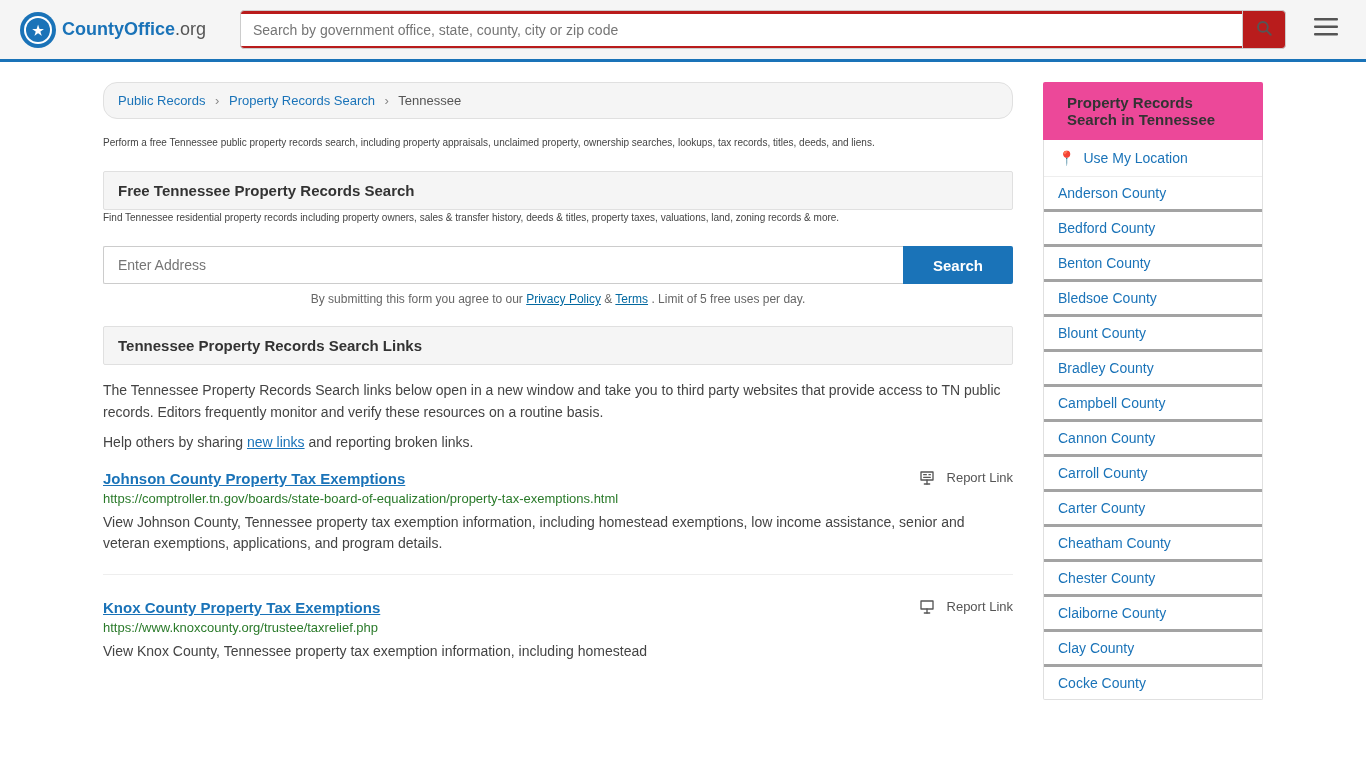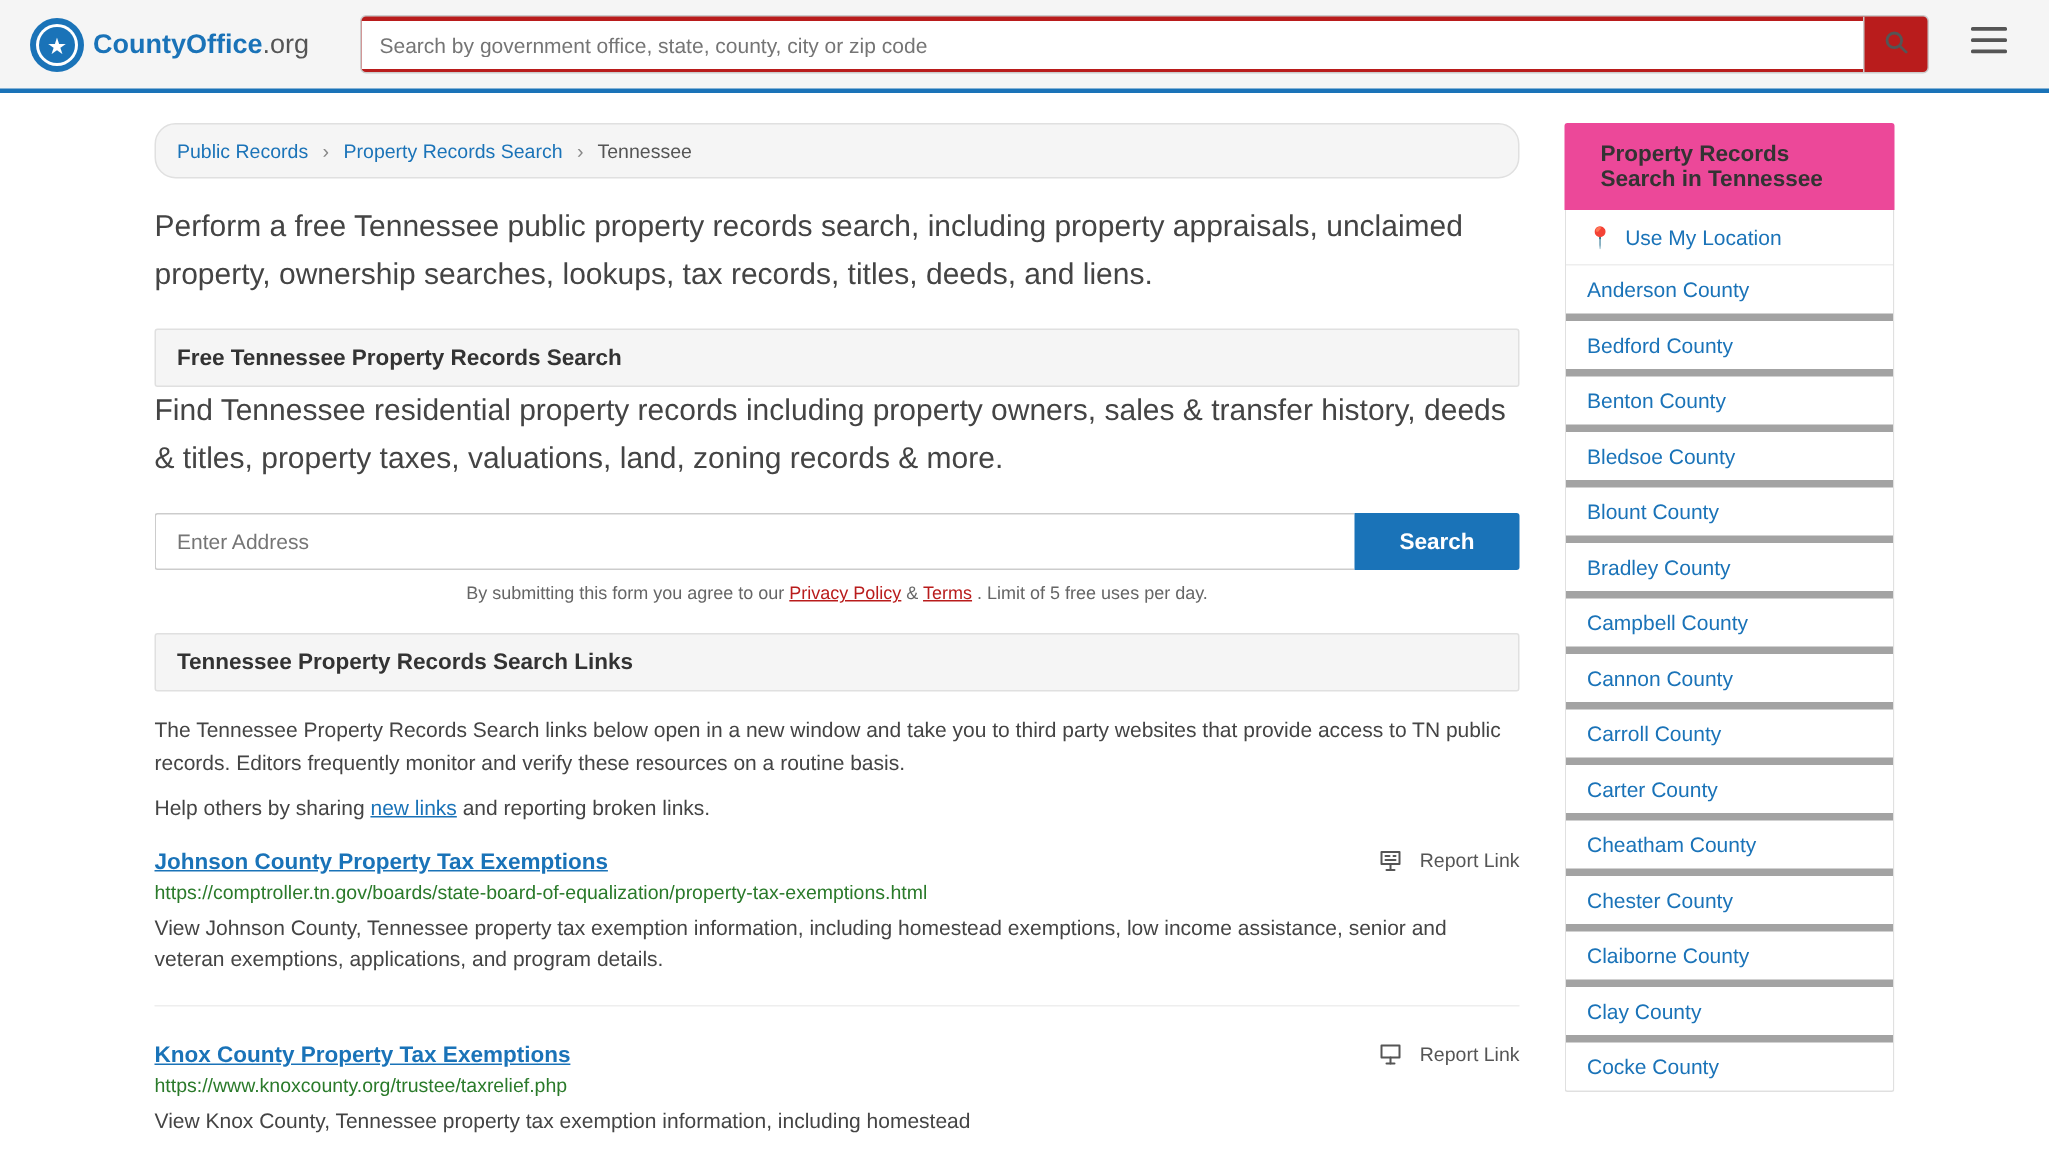--- a/index.html
+++ b/index.html
@@ -93,21 +93,21 @@
       border-radius: 14px;
     }
     .breadcrumb a {
       color: #1a73b8;
       text-decoration: none;
     }
     .breadcrumb .sep { margin: 0 6px; color: #888; }
 
     
     .description {
-      font-size: 20px;
+      font-size: 10px;
       color: #444;
       line-height: 1.6;
       margin-bottom: 20px;
     }
 
     
     .section-header {
       background: #f5f5f5;
       border: 1px solid #e0e0e0;
       padding: 10px 14px;
@@ -145,21 +145,21 @@
       font-weight: bold;
       cursor: pointer;
       border-radius: 0 2px 2px 0;
     }
     .form-disclaimer {
       font-size: 12px;
       color: #666;
       text-align: center;
     }
     .form-disclaimer a {
-      color: #b91c1c;
+      color: #0369a1;
       text-decoration: underline;
     }
 
     
     .links-section {
       margin-top: 20px;
     }
     .link-item {
       margin-bottom: 24px;
       padding-bottom: 20px;
@@ -222,21 +222,21 @@
       align-items: center;
       gap: 8px;
       padding: 10px 14px;
       border-bottom: 1px solid #eee;
       cursor: pointer;
       color: #1a73b8;
       font-size: 14px;
     }
     .sidebar-county-item {
       padding: 8px 14px;
-      border-bottom: 5px solid #a3a3a3;
+      border-bottom: 3px solid #a3a3a3;
       cursor: pointer;
       color: #1a73b8;
       font-size: 14px;
     }
     .sidebar-county-item:last-child { border-bottom: none; }
     .location-pin {
       color: #555;
       font-size: 14px;
     }
 

